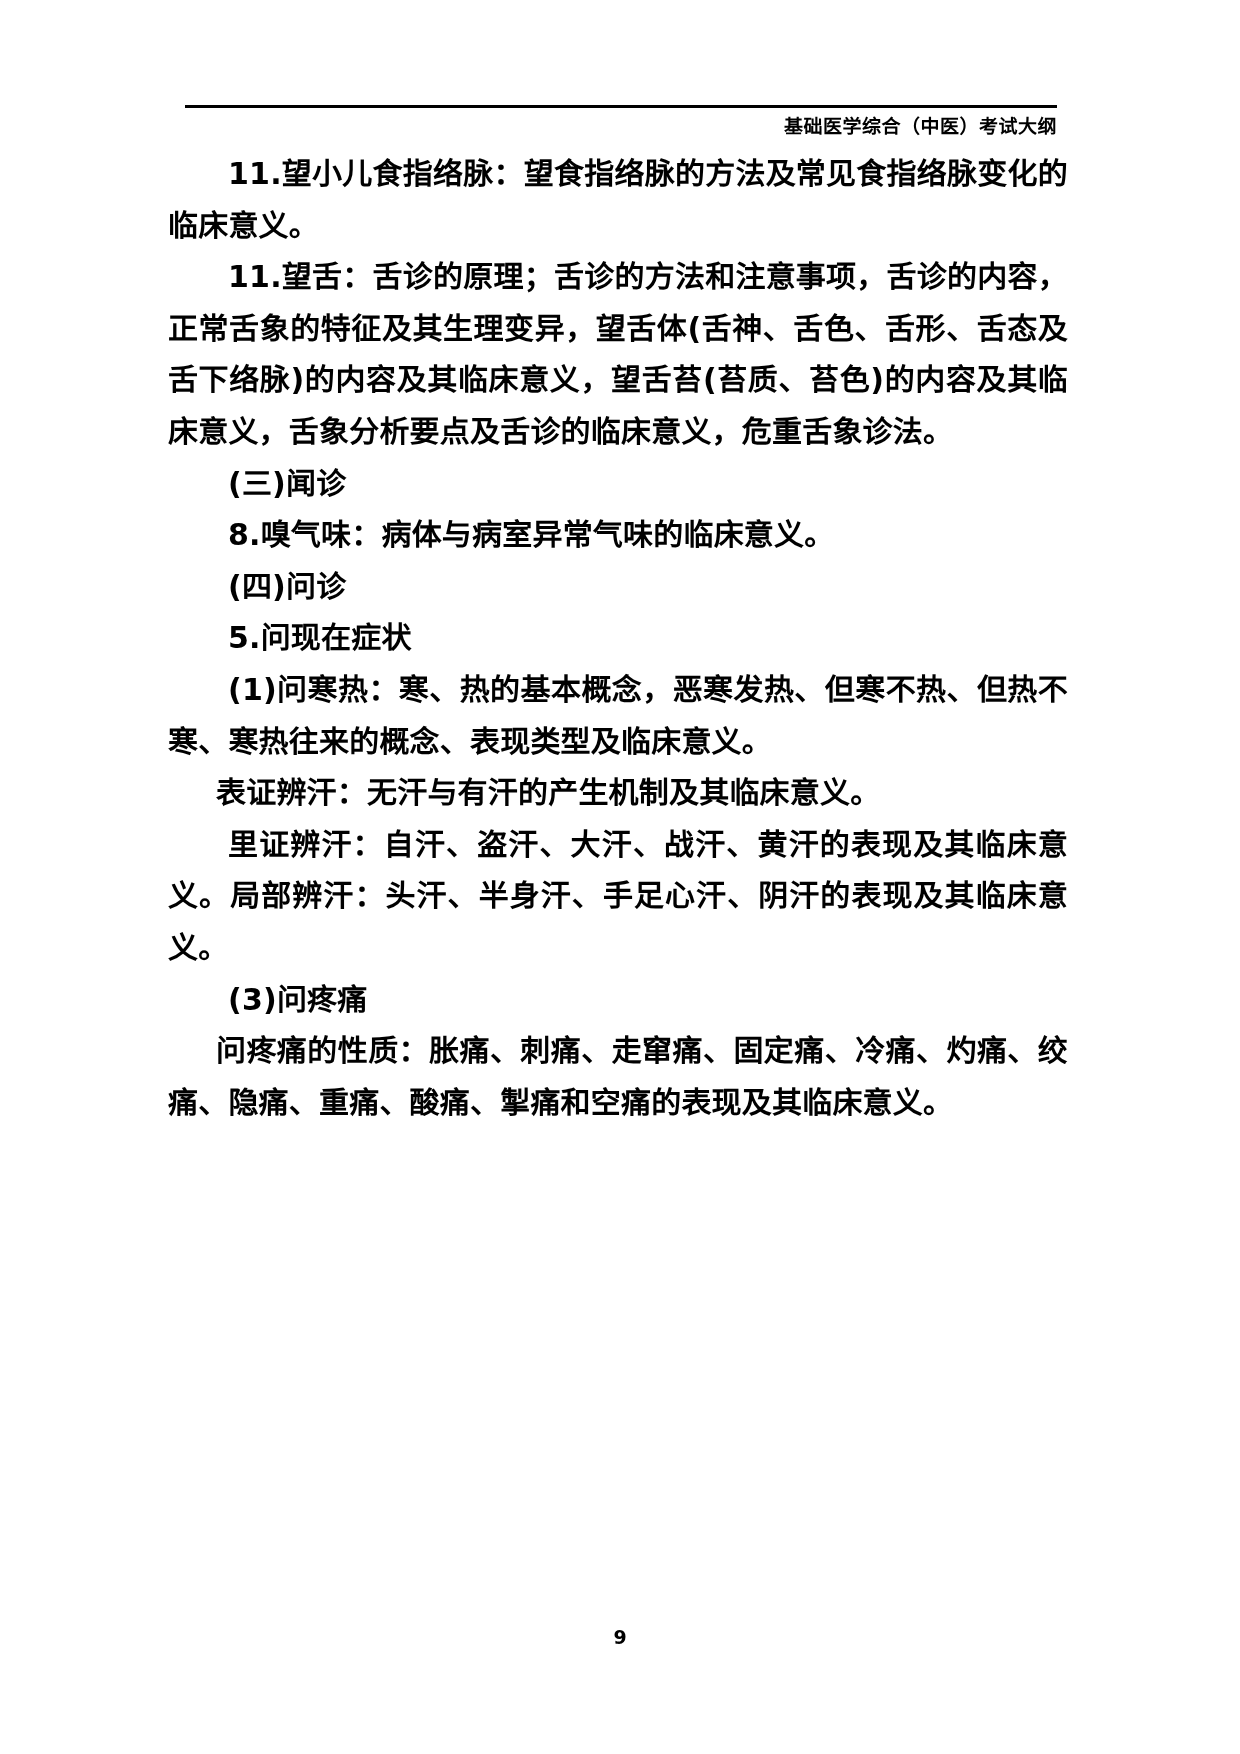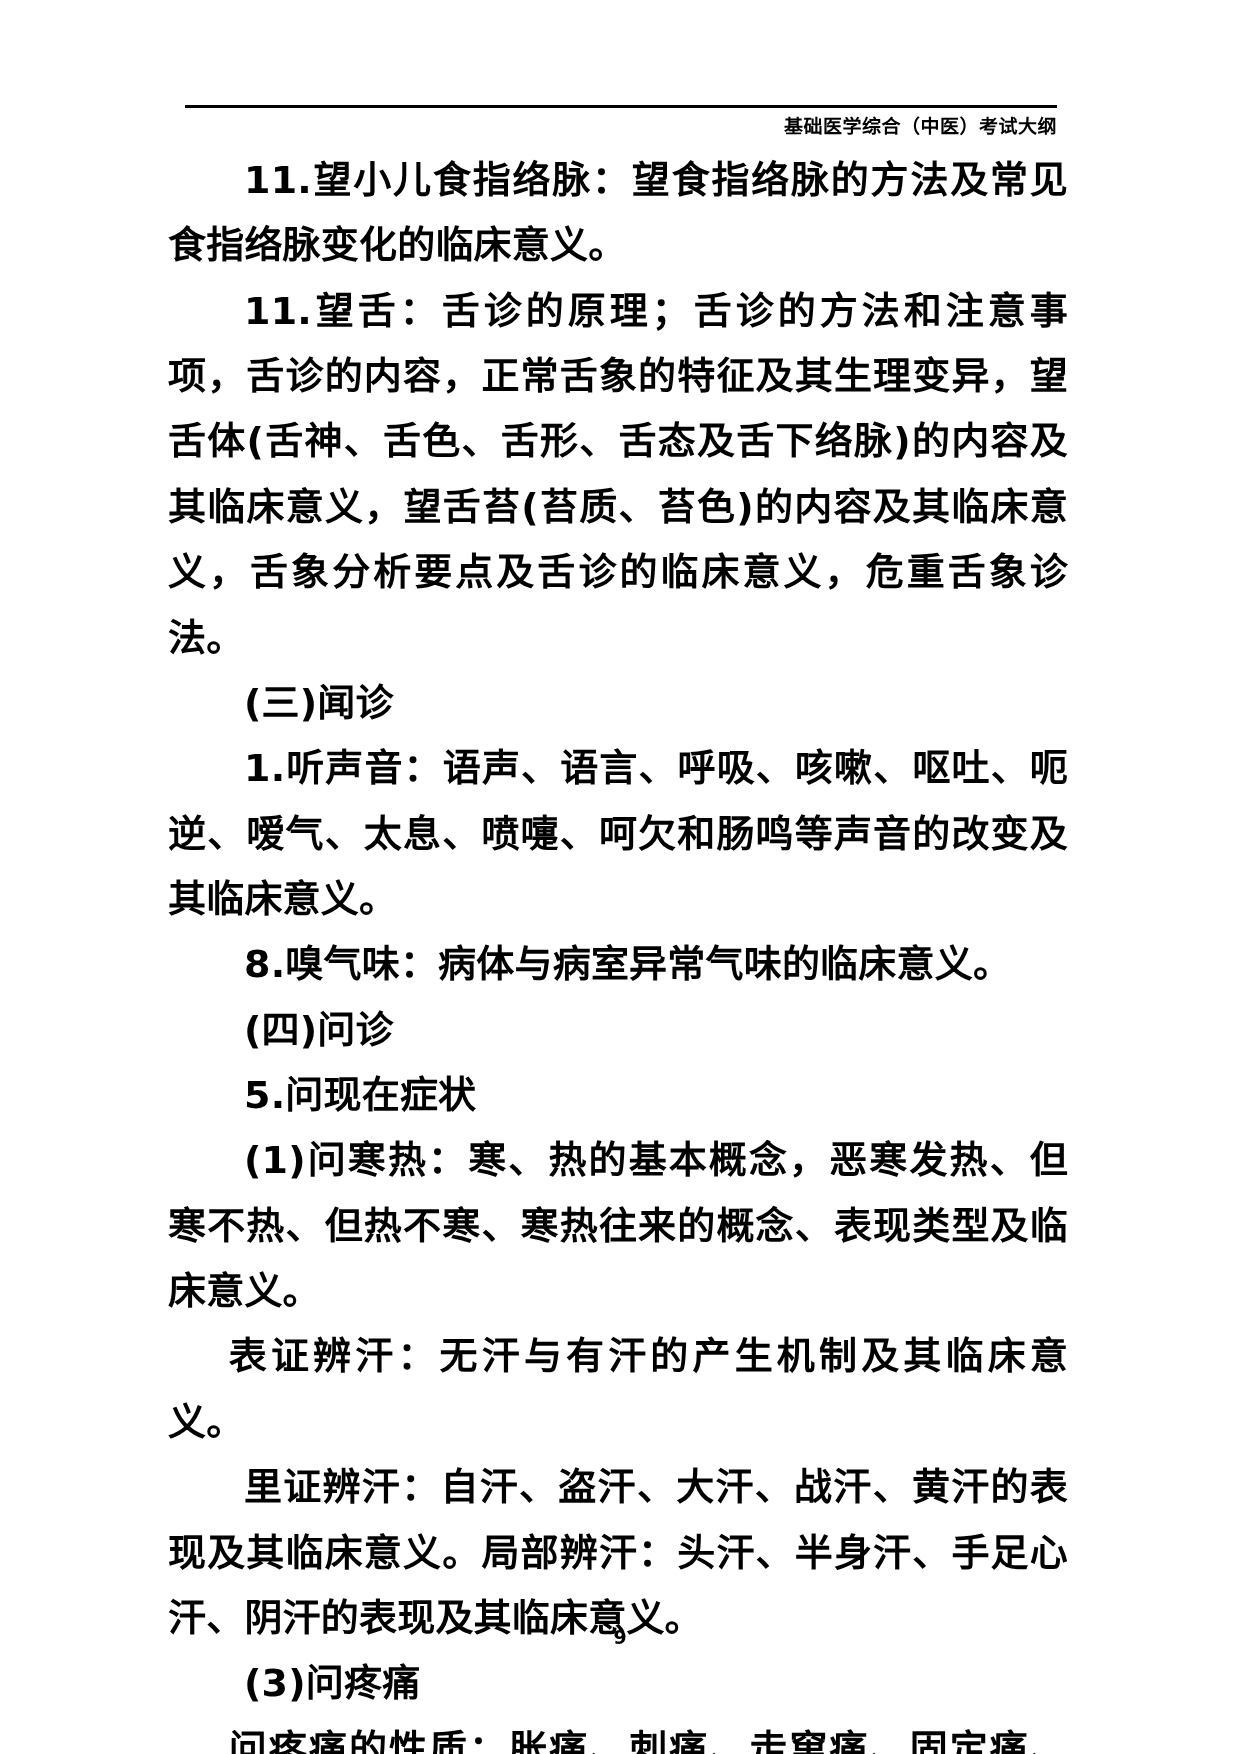--- a/index.html
+++ b/index.html
@@ -46,21 +46,21 @@
   }
 
   
   .body-block {
     position: absolute;
     left: 168px;
     top: 148px;
     width: 900px;
   }
   .para {
-    font-size: 38px;
+    font-size: 30px;
     font-weight: bold;
     line-height: 1.72;
     letter-spacing: 0.2px;
     text-align: justify;
     text-justify: inter-ideograph;
     margin: 0;
     padding: 0;
   }
   
   .indent-2 { text-indent: 2em; }
@@ -87,21 +87,20 @@
 
   <div class="header">
     <div class="header-rule"></div>
     <div class="header-title">基础医学综合（中医）考试大纲</div>
   </div>
 
   <div class="body-block">
     <p class="para indent-2">11.望小儿食指络脉：望食指络脉的方法及常见食指络脉变化的临床意义。</p>
     <p class="para indent-2">11.望舌：舌诊的原理；舌诊的方法和注意事项，舌诊的内容，正常舌象的特征及其生理变异，望舌体(舌神、舌色、舌形、舌态及舌下络脉)的内容及其临床意义，望舌苔(苔质、苔色)的内容及其临床意义，舌象分析要点及舌诊的临床意义，危重舌象诊法。</p>
     <p class="para indent-2">(三)闻诊</p>
-    <p class="para indent-2">1.听声音：语声、语言、呼吸、咳嗽、呕吐、呃逆、嗳气、太息、喷嚏、呵欠和肠鸣等声音的改变及其临床意义。</p>
     <p class="para indent-2">8.嗅气味：病体与病室异常气味的临床意义。</p>
     <p class="para indent-2">(四)问诊</p>
     <p class="para indent-2">5.问现在症状</p>
     <p class="para indent-2">(1)问寒热：寒、热的基本概念，恶寒发热、但寒不热、但热不寒、寒热往来的概念、表现类型及临床意义。</p>
     <p class="para indent-15">表证辨汗：无汗与有汗的产生机制及其临床意义。</p>
     <p class="para indent-2">里证辨汗：自汗、盗汗、大汗、战汗、黄汗的表现及其临床意义。局部辨汗：头汗、半身汗、手足心汗、阴汗的表现及其临床意义。</p>
     <p class="para indent-2">(3)问疼痛</p>
     <p class="para indent-15">问疼痛的性质：胀痛、刺痛、走窜痛、固定痛、冷痛、灼痛、绞痛、隐痛、重痛、酸痛、掣痛和空痛的表现及其临床意义。</p>
   </div>
 

